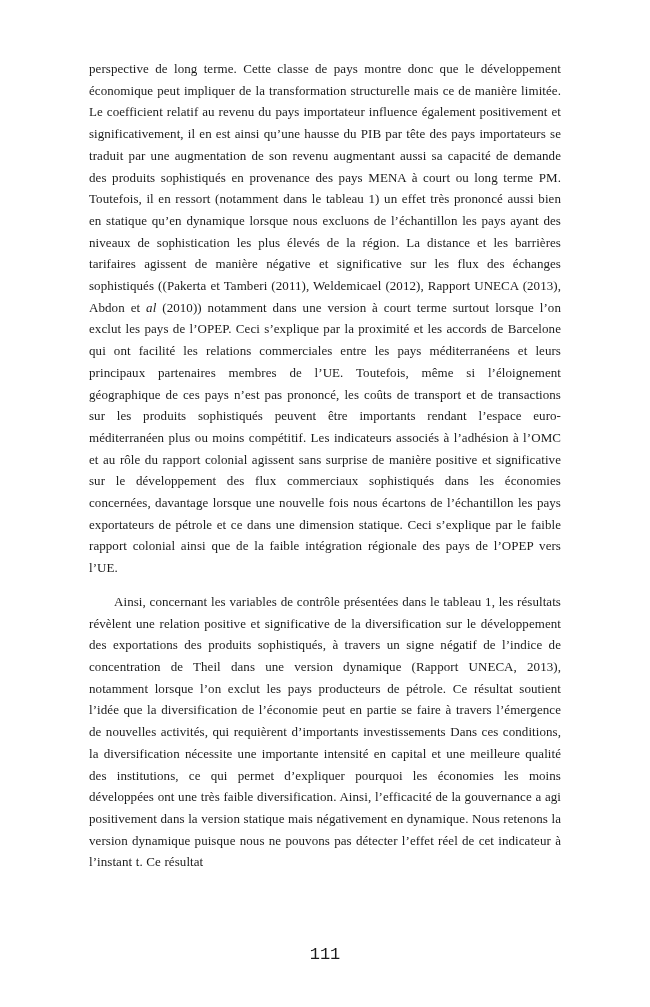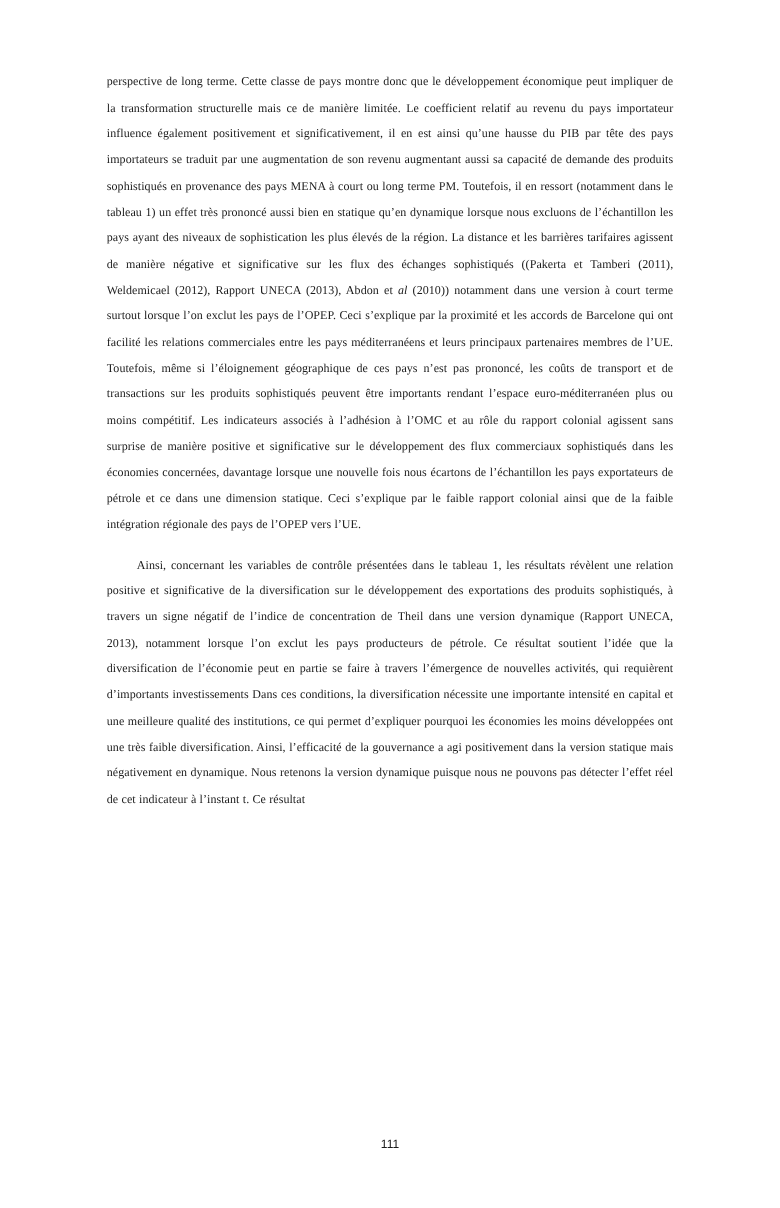--- a/index.html
+++ b/index.html
@@ -28,21 +28,21 @@
 
   .text-block {
     position: absolute;
     left: 89px;
     top: 58px;
     width: 472px;
   }
 
   .para {
     margin: 0;
-    font-size: 10px;
+    font-size: 13px;
     line-height: 21.7px;
     color: #1b1b1b;
     text-align: justify;
     text-justify: inter-word;
     word-spacing: 0.02em;
     letter-spacing: 0.005em;
     hyphens: none;
     -webkit-hyphens: none;
   }
 
@@ -58,24 +58,24 @@
   .italic {
     font-style: italic;
   }
 
   .page-number {
     position: absolute;
     left: 0;
     top: 944px;
     width: 650px;
     text-align: center;
-    font-size: 10px;
+    font-size: 17px;
     line-height: 21.7px;
     color: #1b1b1b;
-    font-family: Liberation Sans, sans-serif;
+    font-family: Liberation Mono, monospace;
   }
 </style>
 </head>
 <body>
 
 <div class="page">
 
   <div class="text-block">
     <p class="para first">perspective de long terme. Cette classe de pays  montre donc que le développement économique peut impliquer de la transformation structurelle mais ce de manière limitée. Le coefficient relatif au revenu du pays importateur influence  également positivement et significativement, il en est ainsi qu’une hausse du PIB par tête des pays importateurs  se traduit par une augmentation de son revenu augmentant aussi sa capacité de demande des produits sophistiqués en provenance des pays MENA à court ou long terme PM. Toutefois, il en ressort (notamment dans le tableau 1) un effet très prononcé aussi bien en statique qu’en dynamique lorsque nous excluons de l’échantillon les pays ayant des niveaux de sophistication les plus élevés de la région. La distance et les barrières tarifaires agissent de manière négative et significative  sur les flux des échanges sophistiqués ((Pakerta et Tamberi (2011), Weldemicael (2012), Rapport UNECA (2013), Abdon et <span class="italic">al</span> (2010)) notamment dans une version à court terme surtout lorsque l’on exclut les pays de l’OPEP. Ceci s’explique par  la proximité et les accords de Barcelone qui ont facilité les relations commerciales entre les pays méditerranéens  et leurs principaux partenaires membres de l’UE. Toutefois, même si l’éloignement géographique de ces pays n’est pas prononcé, les coûts de transport et de transactions sur les produits sophistiqués peuvent être importants rendant l’espace euro-méditerranéen plus ou moins compétitif. Les indicateurs associés à l’adhésion à l’OMC et au rôle du rapport colonial  agissent sans surprise de manière  positive et significative sur le développement des flux commerciaux sophistiqués dans les économies concernées, davantage lorsque une nouvelle fois nous écartons de l’échantillon les pays exportateurs de pétrole et ce dans une dimension statique. Ceci s’explique par le faible rapport colonial ainsi que de la faible intégration régionale  des pays de l’OPEP vers l’UE.</p>
     <p class="para indented">Ainsi, concernant les variables de contrôle présentées dans le tableau 1, les résultats révèlent une relation positive et significative de la diversification sur le développement des exportations des produits sophistiqués, à travers un signe négatif de l’indice de concentration de Theil dans une version dynamique (Rapport UNECA, 2013), notamment lorsque l’on exclut les pays producteurs de pétrole. Ce résultat soutient l’idée que la diversification de l’économie peut en partie se faire à travers l’émergence de nouvelles activités, qui requièrent d’importants investissements  Dans ces conditions, la diversification nécessite une importante intensité en capital et une meilleure qualité des institutions, ce qui permet d’expliquer pourquoi les économies  les moins développées ont une très faible diversification. Ainsi, l’efficacité de la gouvernance a agi positivement dans la version statique mais négativement en dynamique. Nous retenons la version dynamique puisque nous ne pouvons pas détecter l’effet réel de cet indicateur à l’instant t. Ce résultat</p>

